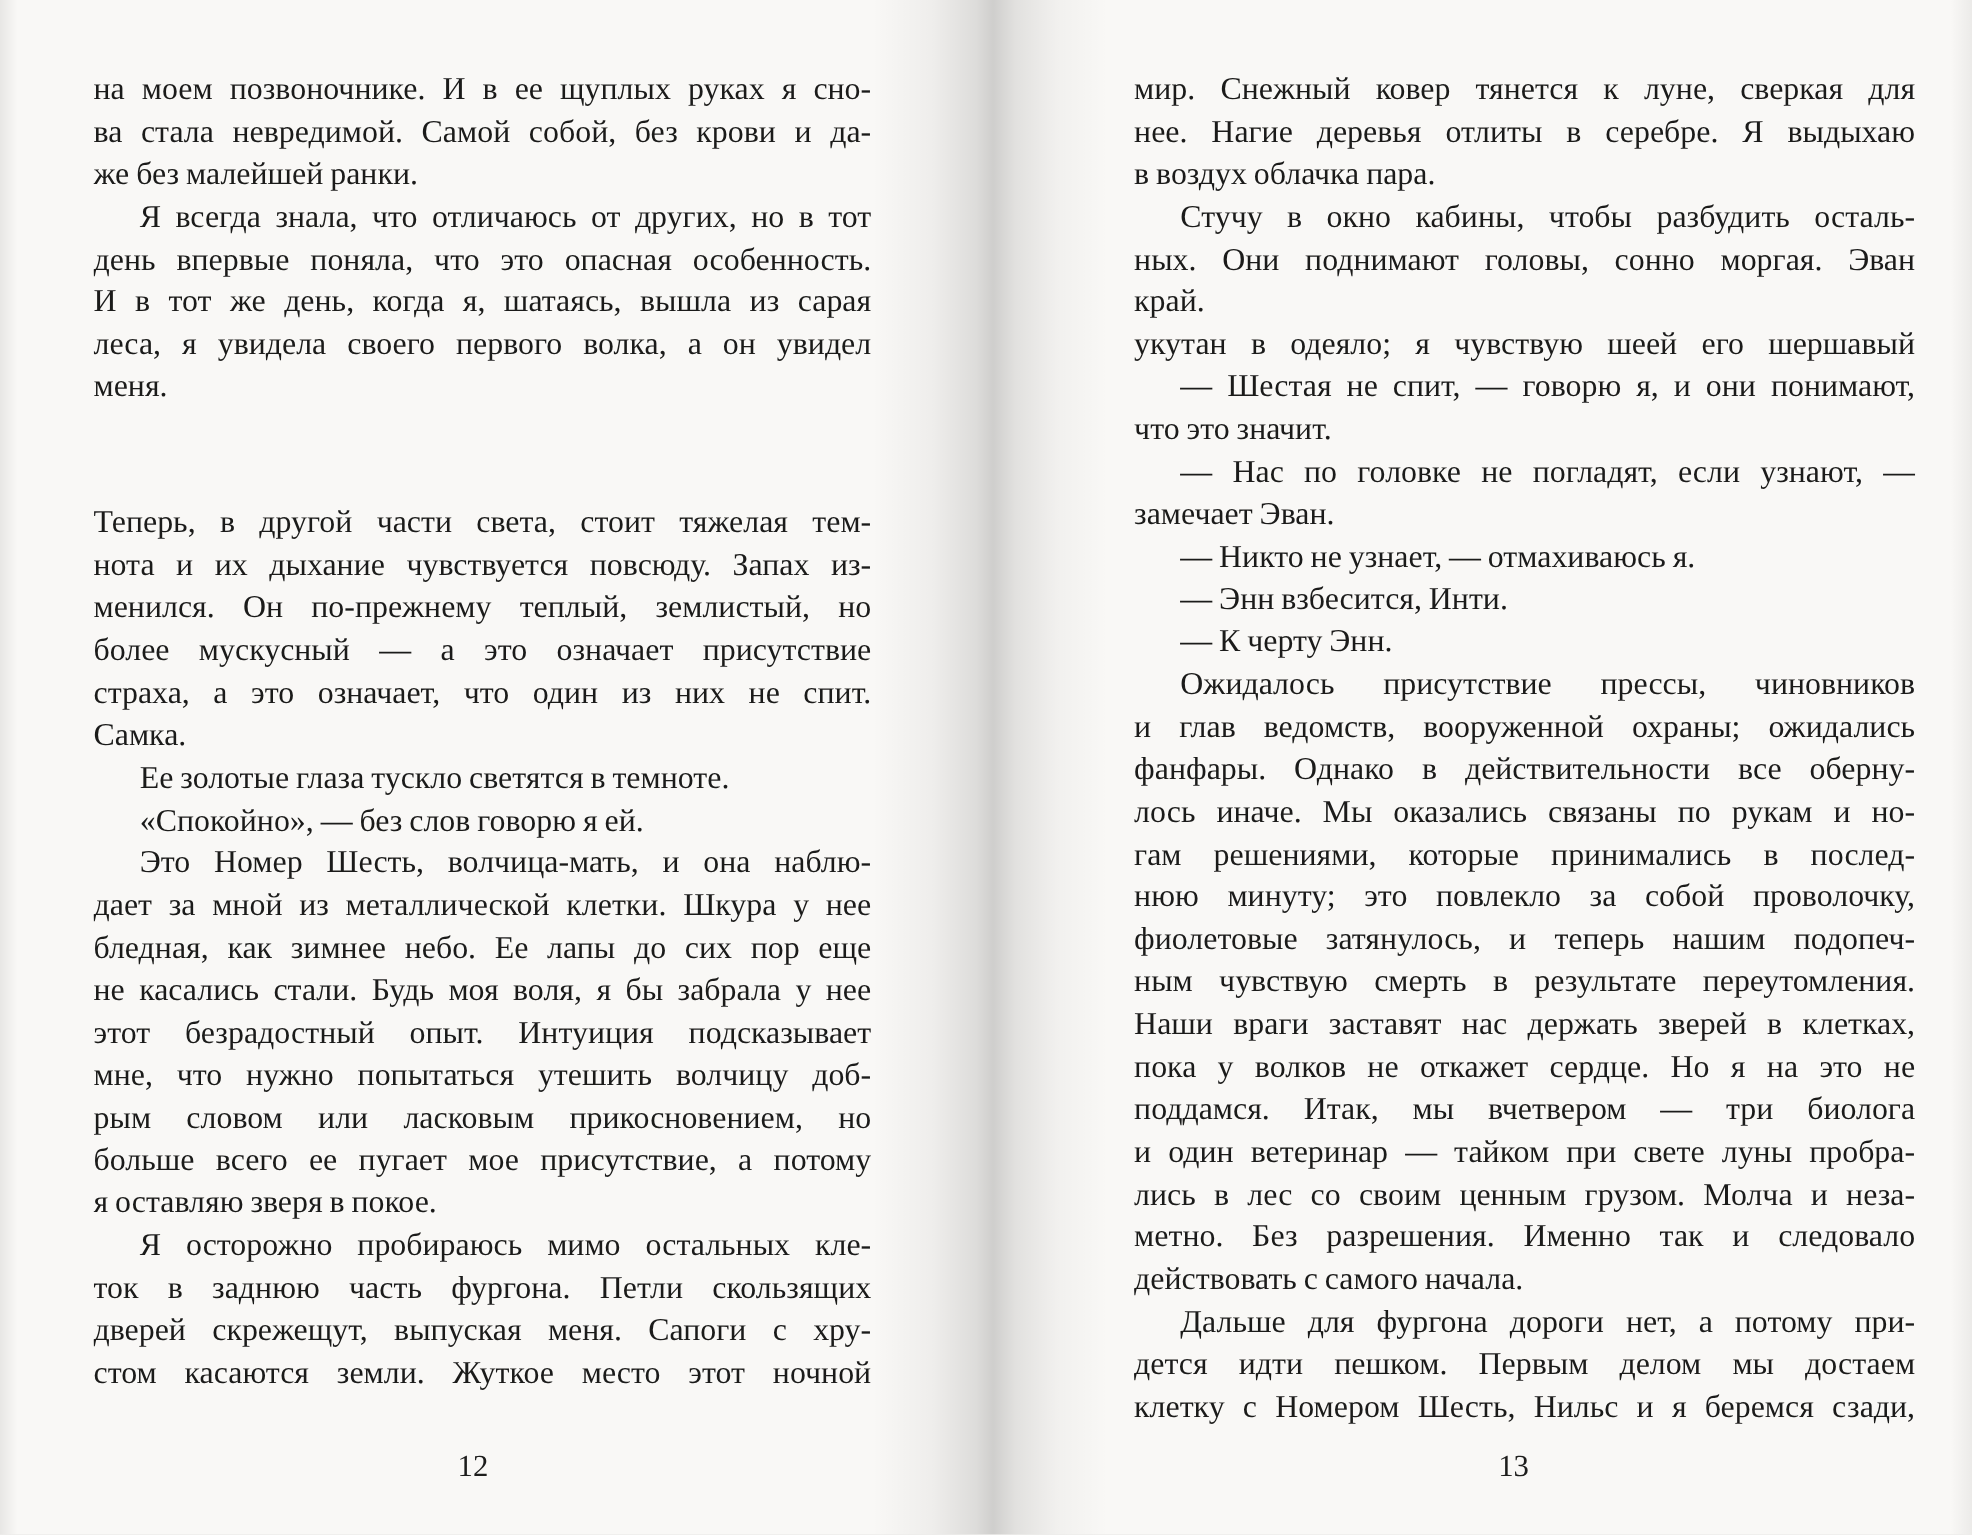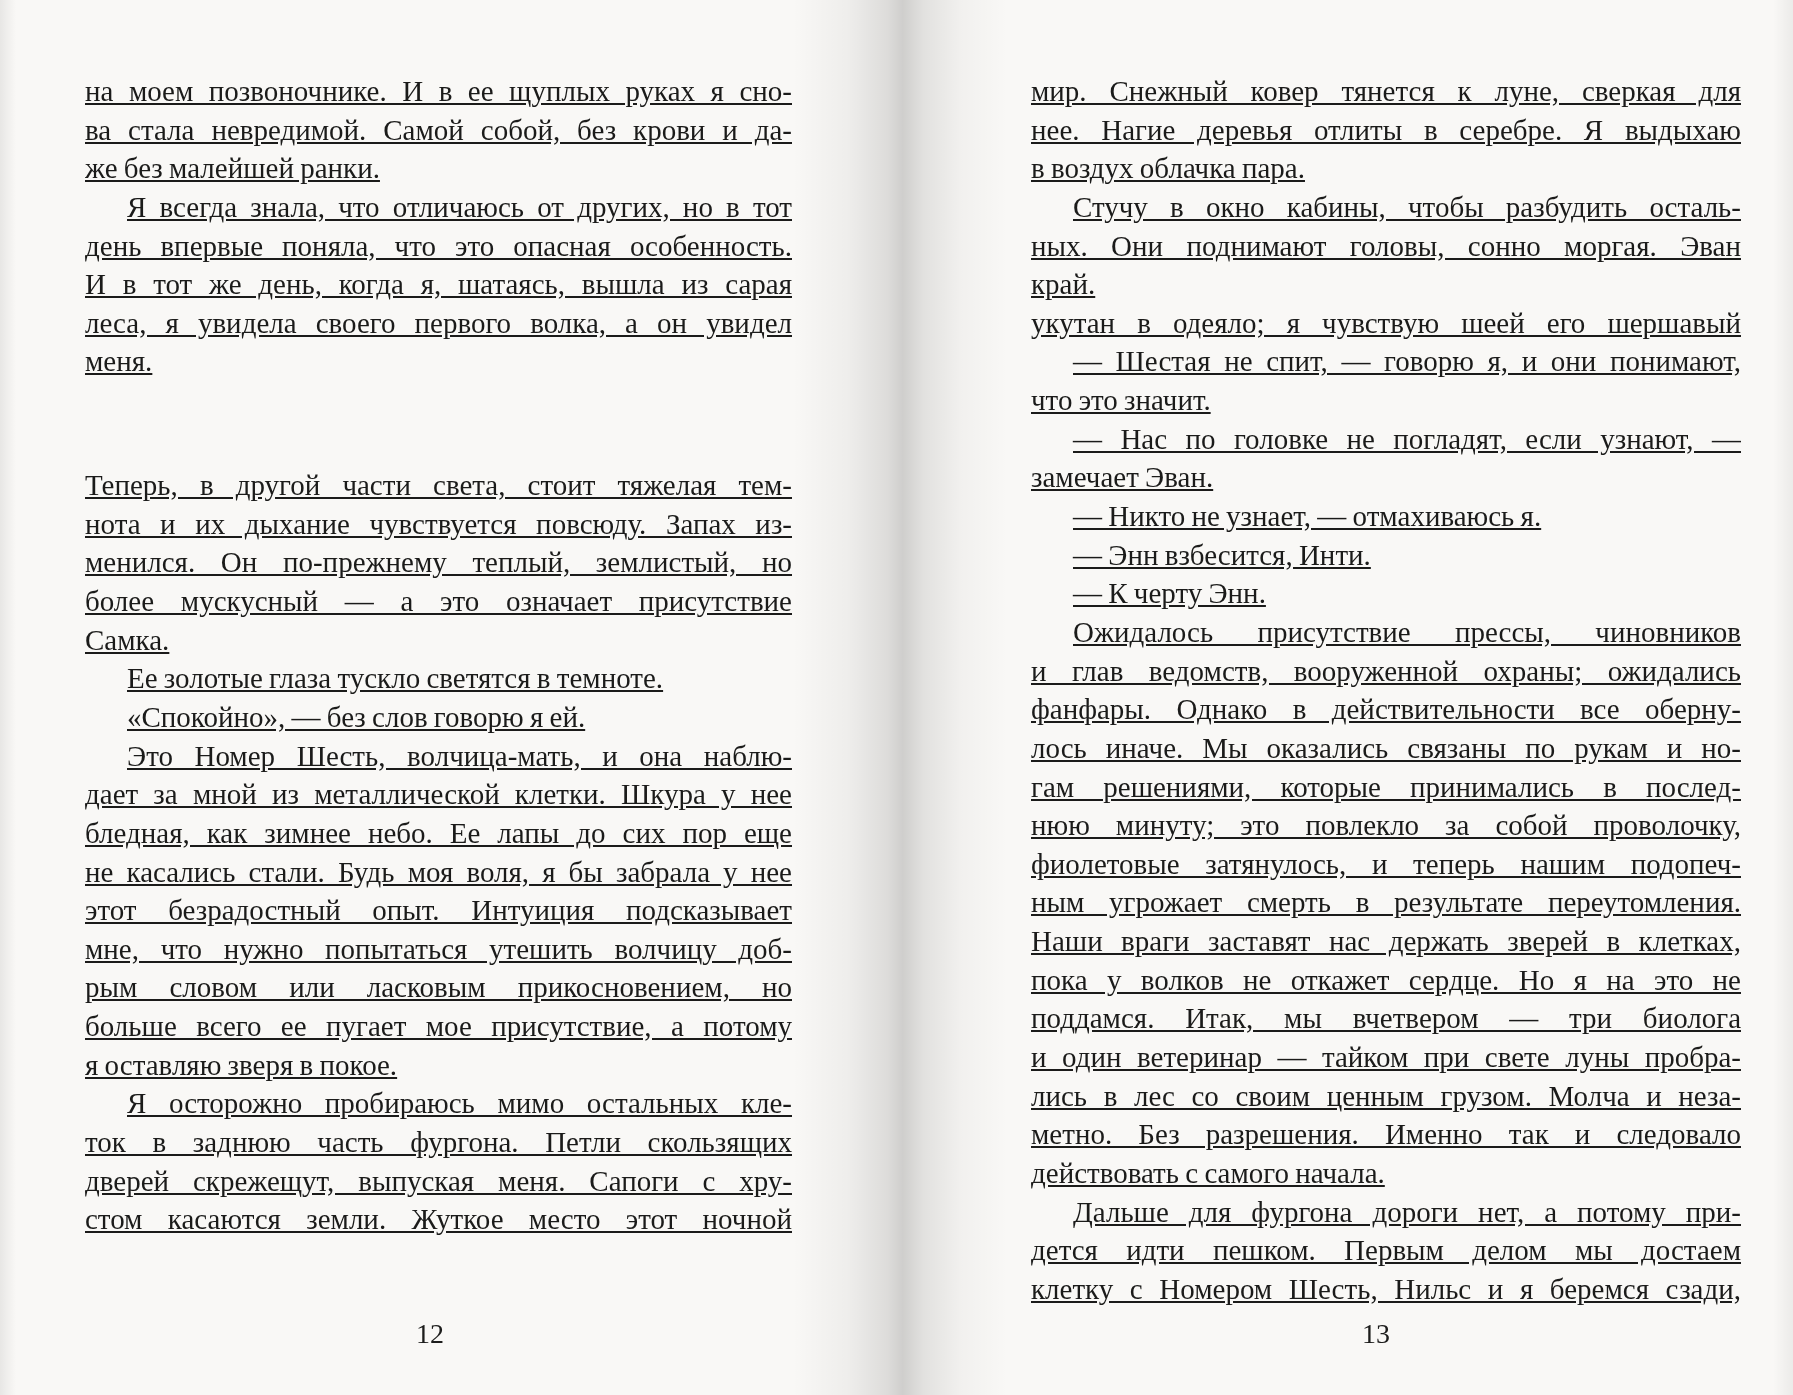--- a/index.html
+++ b/index.html
@@ -25,22 +25,21 @@
         rgba(0,0,0,0.095) 51.5%,
         rgba(0,0,0,0.03)  53.6%,
         rgba(0,0,0,0)    56.2%),
       
       linear-gradient(90deg, rgba(0,0,0,0.07) 0px, rgba(0,0,0,0.0) 16px),
       
       linear-gradient(270deg, rgba(0,0,0,0.055) 0px, rgba(0,0,0,0.0) 20px);
   }
   .text-column {
     position: absolute;
-    top: 72px;
-    text-decoration: underline;
+    top: 62px;
   }
   .text-column.left  { left: 85px;   width: 707px; }
   .text-column.right { left: 1031px; width: 710px; }
 
   .line {
     font-size: 29px;
     line-height: 38.65px;
     height: 38.65px;
     overflow: hidden;
     text-align: justify;
@@ -76,20 +75,21 @@
       <div class="line ind j">Я всегда знала, что отличаюсь от других, но в тот</div>
       <div class="line j">день впервые поняла, что это опасная особенность.</div>
       <div class="line j">И в тот же день, когда я, шатаясь, вышла из сарая</div>
       <div class="line j">леса, я увидела своего первого волка, а он увидел</div>
       <div class="line">меня.</div>
       <div class="section-gap"></div>
       <div class="line j">Теперь, в другой части света, стоит тяжелая тем-</div>
       <div class="line j">нота и их дыхание чувствуется повсюду. Запах из-</div>
       <div class="line j">менился. Он по-прежнему теплый, землистый, но</div>
       <div class="line j">более мускусный — а это означает присутствие</div>
+      <div class="line j">страха, а это означает, что один из них не спит.</div>
       <div class="line">Самка.</div>
       <div class="line ind">Ее золотые глаза тускло светятся в темноте.</div>
       <div class="line ind">«Спокойно», — без слов говорю я ей.</div>
       <div class="line ind j">Это Номер Шесть, волчица-мать, и она наблю-</div>
       <div class="line j">дает за мной из металлической клетки. Шкура у нее</div>
       <div class="line j">бледная, как зимнее небо. Ее лапы до сих пор еще</div>
       <div class="line j">не касались стали. Будь моя воля, я бы забрала у нее</div>
       <div class="line j">этот безрадостный опыт. Интуиция подсказывает</div>
       <div class="line j">мне, что нужно попытаться утешить волчицу доб-</div>
       <div class="line j">рым словом или ласковым прикосновением, но</div>
@@ -116,21 +116,21 @@
       <div class="line ind">— Никто не узнает, — отмахиваюсь я.</div>
       <div class="line ind">— Энн взбесится, Инти.</div>
       <div class="line ind">— К черту Энн.</div>
       <div class="line ind j">Ожидалось присутствие прессы, чиновников</div>
       <div class="line j">и глав ведомств, вооруженной охраны; ожидались</div>
       <div class="line j">фанфары. Однако в действительности все оберну-</div>
       <div class="line j">лось иначе. Мы оказались связаны по рукам и но-</div>
       <div class="line j">гам решениями, которые принимались в послед-</div>
       <div class="line j">нюю минуту; это повлекло за собой проволочку,</div>
       <div class="line j">фиолетовые затянулось, и теперь нашим подопеч-</div>
-      <div class="line j">ным угрожает смерть в результате переутомления.</div>
+      <div class="line j">ным чувствую смерть в результате переутомления.</div>
       <div class="line j">Наши враги заставят нас держать зверей в клетках,</div>
       <div class="line j">пока у волков не откажет сердце. Но я на это не</div>
       <div class="line j">поддамся. Итак, мы вчетвером — три биолога</div>
       <div class="line j">и один ветеринар — тайком при свете луны пробра-</div>
       <div class="line j">лись в лес со своим ценным грузом. Молча и неза-</div>
       <div class="line j">метно. Без разрешения. Именно так и следовало</div>
       <div class="line">действовать с самого начала.</div>
       <div class="line ind j">Дальше для фургона дороги нет, а потому при-</div>
       <div class="line j">дется идти пешком. Первым делом мы достаем</div>
       <div class="line j">клетку с Номером Шесть, Нильс и я беремся сзади,</div>

